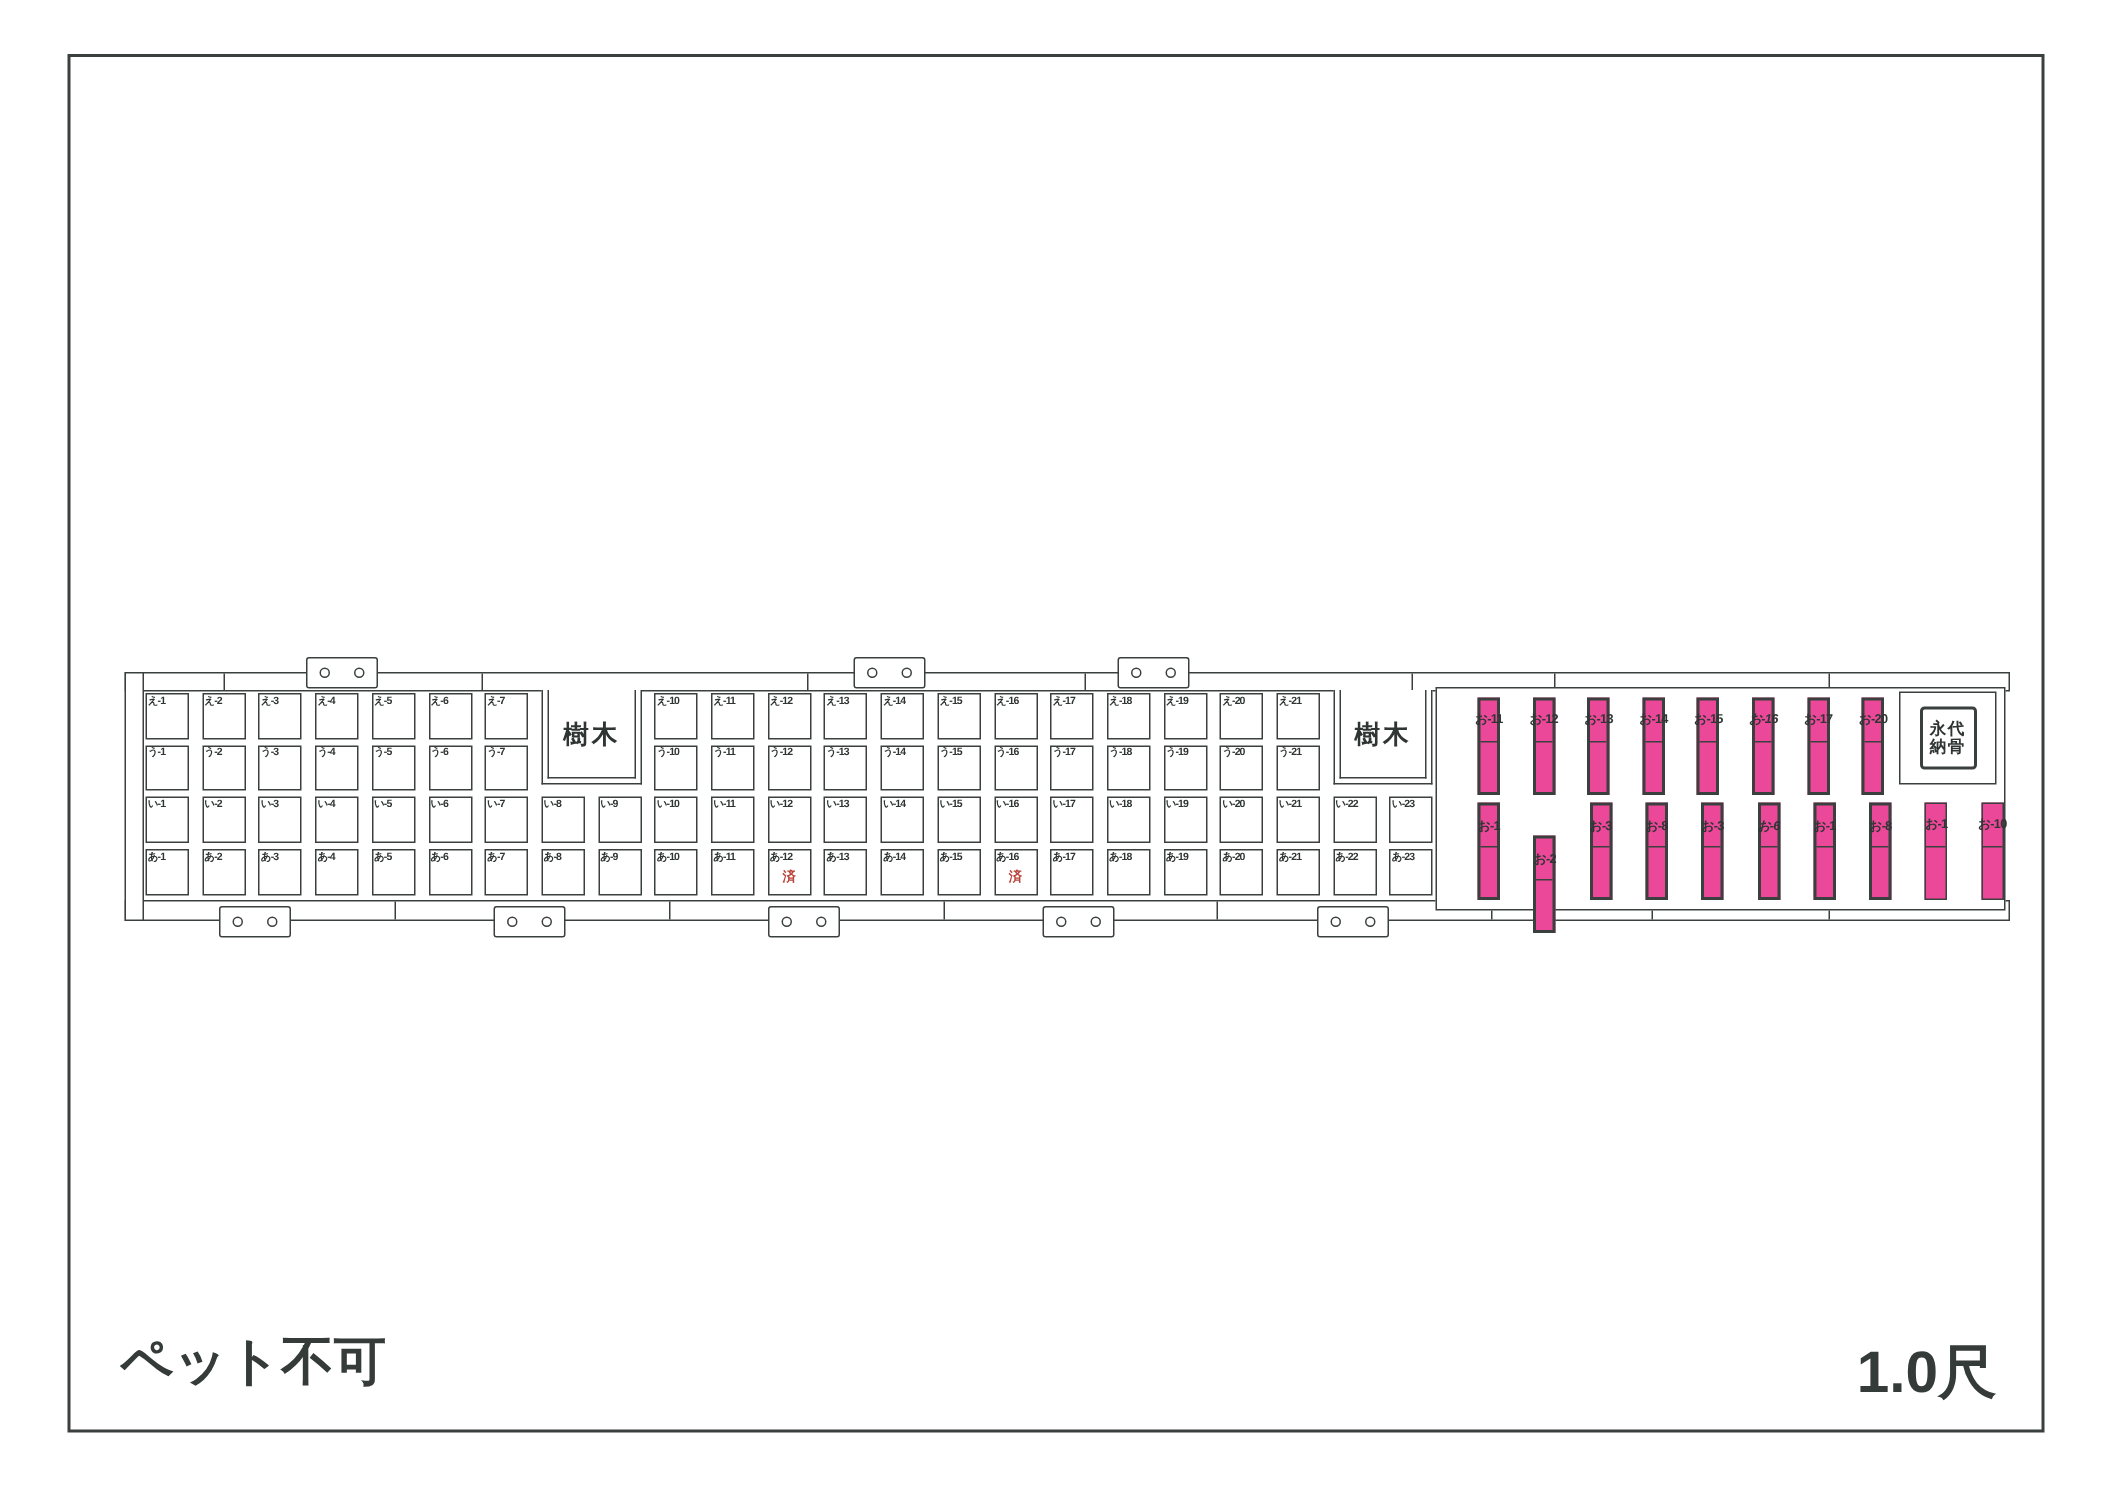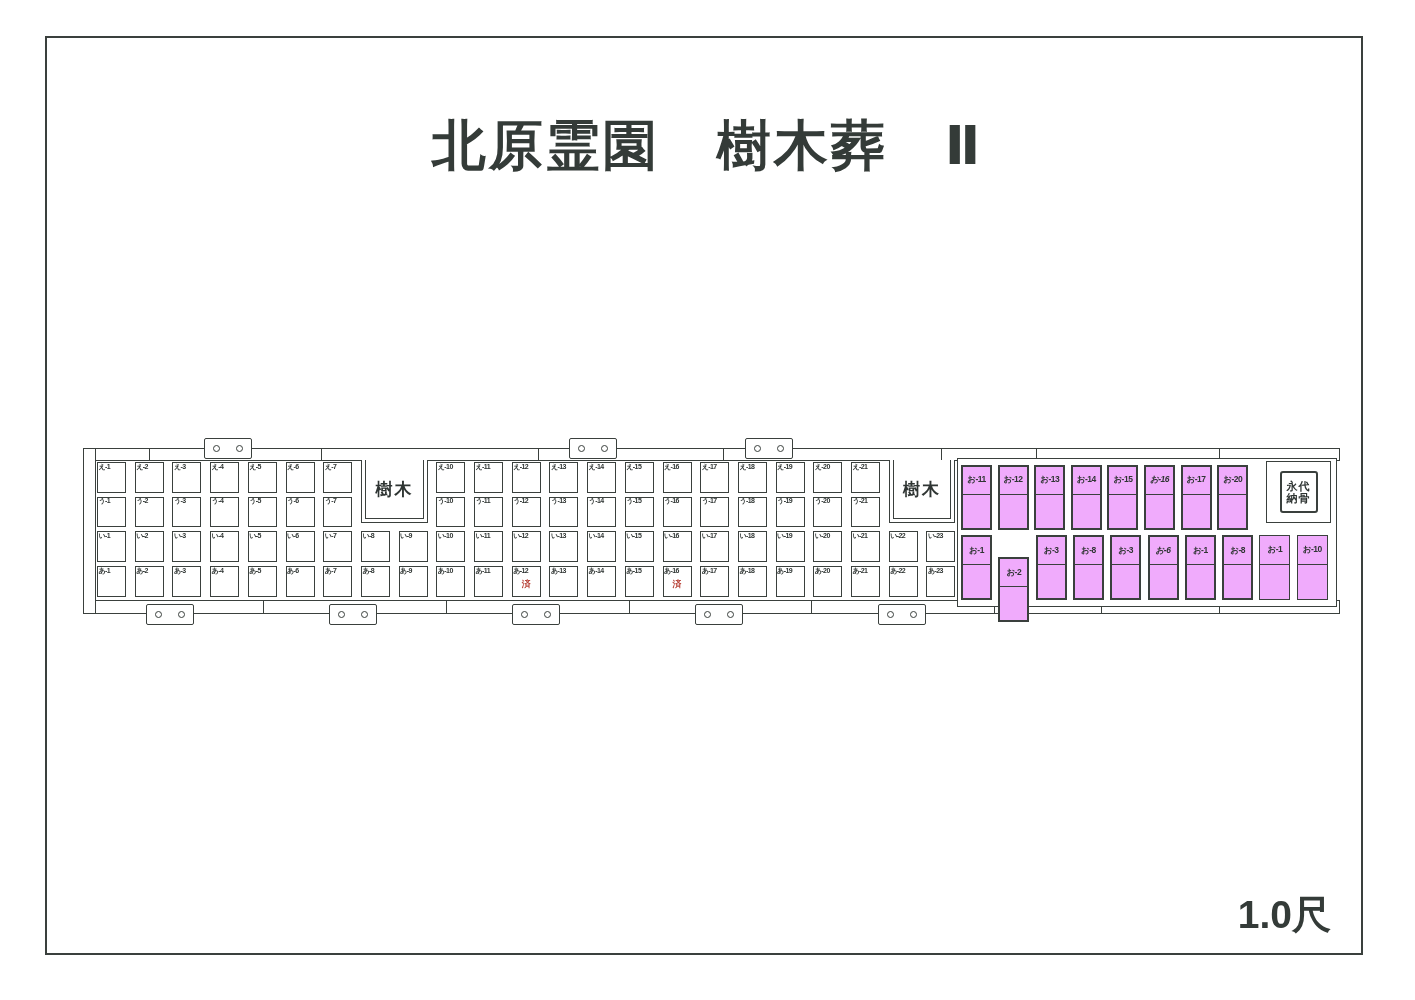--- a/index.html
+++ b/index.html
@@ -44,42 +44,41 @@
   .tree-inner{position:absolute;left:3px;right:3px;top:0;bottom:3px;
     border:1.3px solid var(--line);border-top:none;
     display:flex;align-items:center;justify-content:center;}
   .tree-text{font-size:17px;font-weight:bold;letter-spacing:2px;color:#2f3533;}
   #tree1{left:361px;width:67px;}
   #tree2{left:889px;width:66px;}
 
   
   .o-enclosure{position:absolute;left:957px;top:458px;width:380px;height:149px;
     border:1.3px solid var(--line);box-sizing:border-box;background:#fff;}
-  .o-cell{position:absolute;width:31px;height:65px;border:2px solid var(--line);
-    box-sizing:border-box;background:#f0abfc;}
+  .o-cell{position:absolute;width:15px;height:65px;border:2px solid var(--line);
+    box-sizing:border-box;background:#ec4899;margin-left:24px;}
   .o-cell.thin{border-width:1.2px;}
   .o-band{position:absolute;left:0;right:0;top:0;height:45%;
     border-bottom:1.3px solid var(--line);display:flex;align-items:center;justify-content:center;
     font-size:8.5px;font-weight:bold;letter-spacing:-0.5px;color:#2f3533;white-space:nowrap;}
 
   
   .eternal-outer{position:absolute;left:1266px;top:461px;width:65px;height:62px;
     border:1.3px solid var(--line);box-sizing:border-box;background:#fff;
     display:flex;align-items:center;justify-content:center;}
   .eternal-inner{width:38px;height:42px;border:2.6px solid var(--line);box-sizing:border-box;
     border-radius:3px;display:flex;flex-direction:column;align-items:center;justify-content:center;}
   .eternal-inner div{font-size:11px;font-weight:bold;line-height:1.12;letter-spacing:1px;color:#2f3533;}
 </style>
 </head>
 <body>
 
 <div class="page">
   <div class="page-border"></div>
 
-  <div class="title">北原霊園　樹木葬　Ⅱ</div>
 
   <div class="bar top-bar" id="top-bar">
       <div class="bar-divider" style="left: 65px;"></div>
       <div class="bar-divider" style="left: 237px;"></div>
       <div class="bar-divider" style="left: 454px;"></div>
       <div class="bar-divider" style="left: 639px;"></div>
       <div class="bar-divider" style="left: 857px;"></div>
       <div class="bar-divider" style="left: 952px;"></div>
       <div class="bar-divider" style="left: 1135px;"></div>
     </div>
@@ -455,14 +454,15 @@
       <div class="clip" style="left: 695px; top: 604px;">
         <span class="hole l"></span>
         <span class="hole r"></span>
       </div>
       <div class="clip" style="left: 878px; top: 604px;">
         <span class="hole l"></span>
         <span class="hole r"></span>
       </div>
     </div>
 
+  <div class="footer-left">ペット不可</div>
   <div class="footer-right">1.0尺</div>
 </div>
 
 </body></html>

